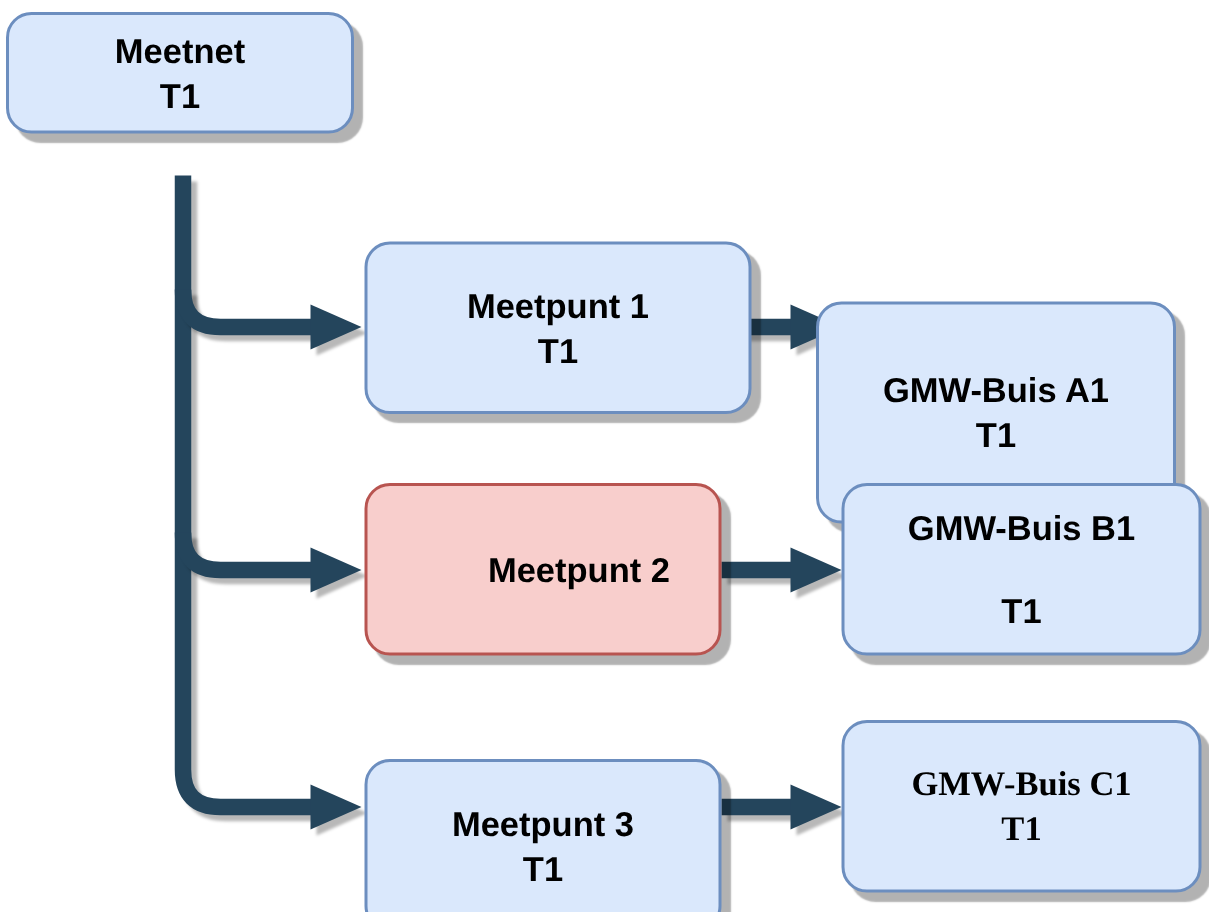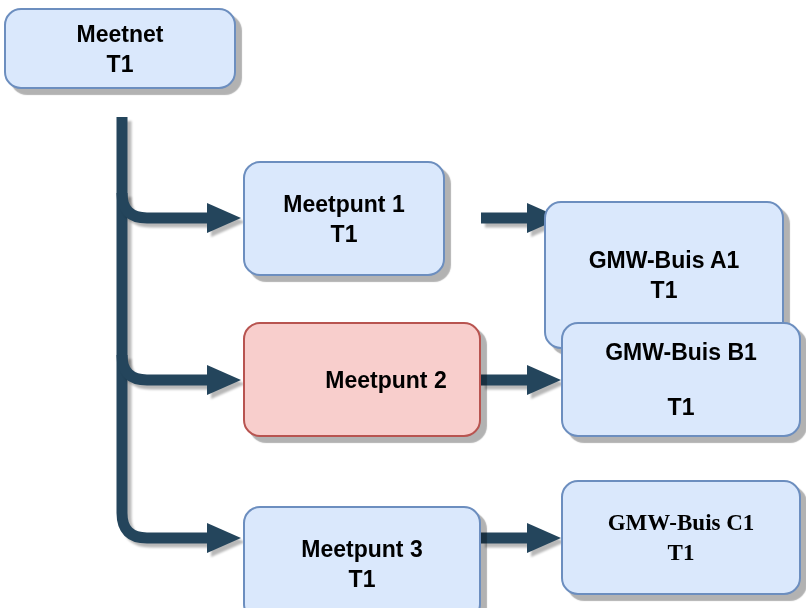--- a/index.html
+++ b/index.html
@@ -54,21 +54,21 @@
     color: var(--text);
     font-weight: bold;
     font-size: 23px;
     line-height: 30px;
   }
   .node.blue { background: var(--node-fill-blue); border-color: var(--node-border-blue); }
   .node.red  { background: var(--node-fill-red);  border-color: var(--node-border-red);  }
 
   
   .node-meetnet     { left: 4px;   top: 8px;   width: 232px; height: 81px; }
-  .node-meetpunt-1  { left: 243px; top: 161px; width: 202px; height: 115px; }
+  .node-meetpunt-1  { left: 243px; top: 161px; width: 258px; height: 115px; }
   .node-meetpunt-2  { left: 243px; top: 322px; width: 238px; height: 115px; padding-left: 48px; }
   .node-meetpunt-3  { left: 243px; top: 506px; width: 238px; height: 115px; }
   .node-gmw-a1      { left: 544px; top: 161px; width: 240px; height: 148px; margin-top: 40px; }
   .node-gmw-b1      { left: 561px; top: 322px; width: 240px; height: 115px; gap: 25px; }
   .node-gmw-c1      { left: 561px; top: 480px; width: 240px; height: 115px; font-family: Liberation Serif, serif; }
 </style>
 </head>
 <body>
 
 <div class="canvas">

